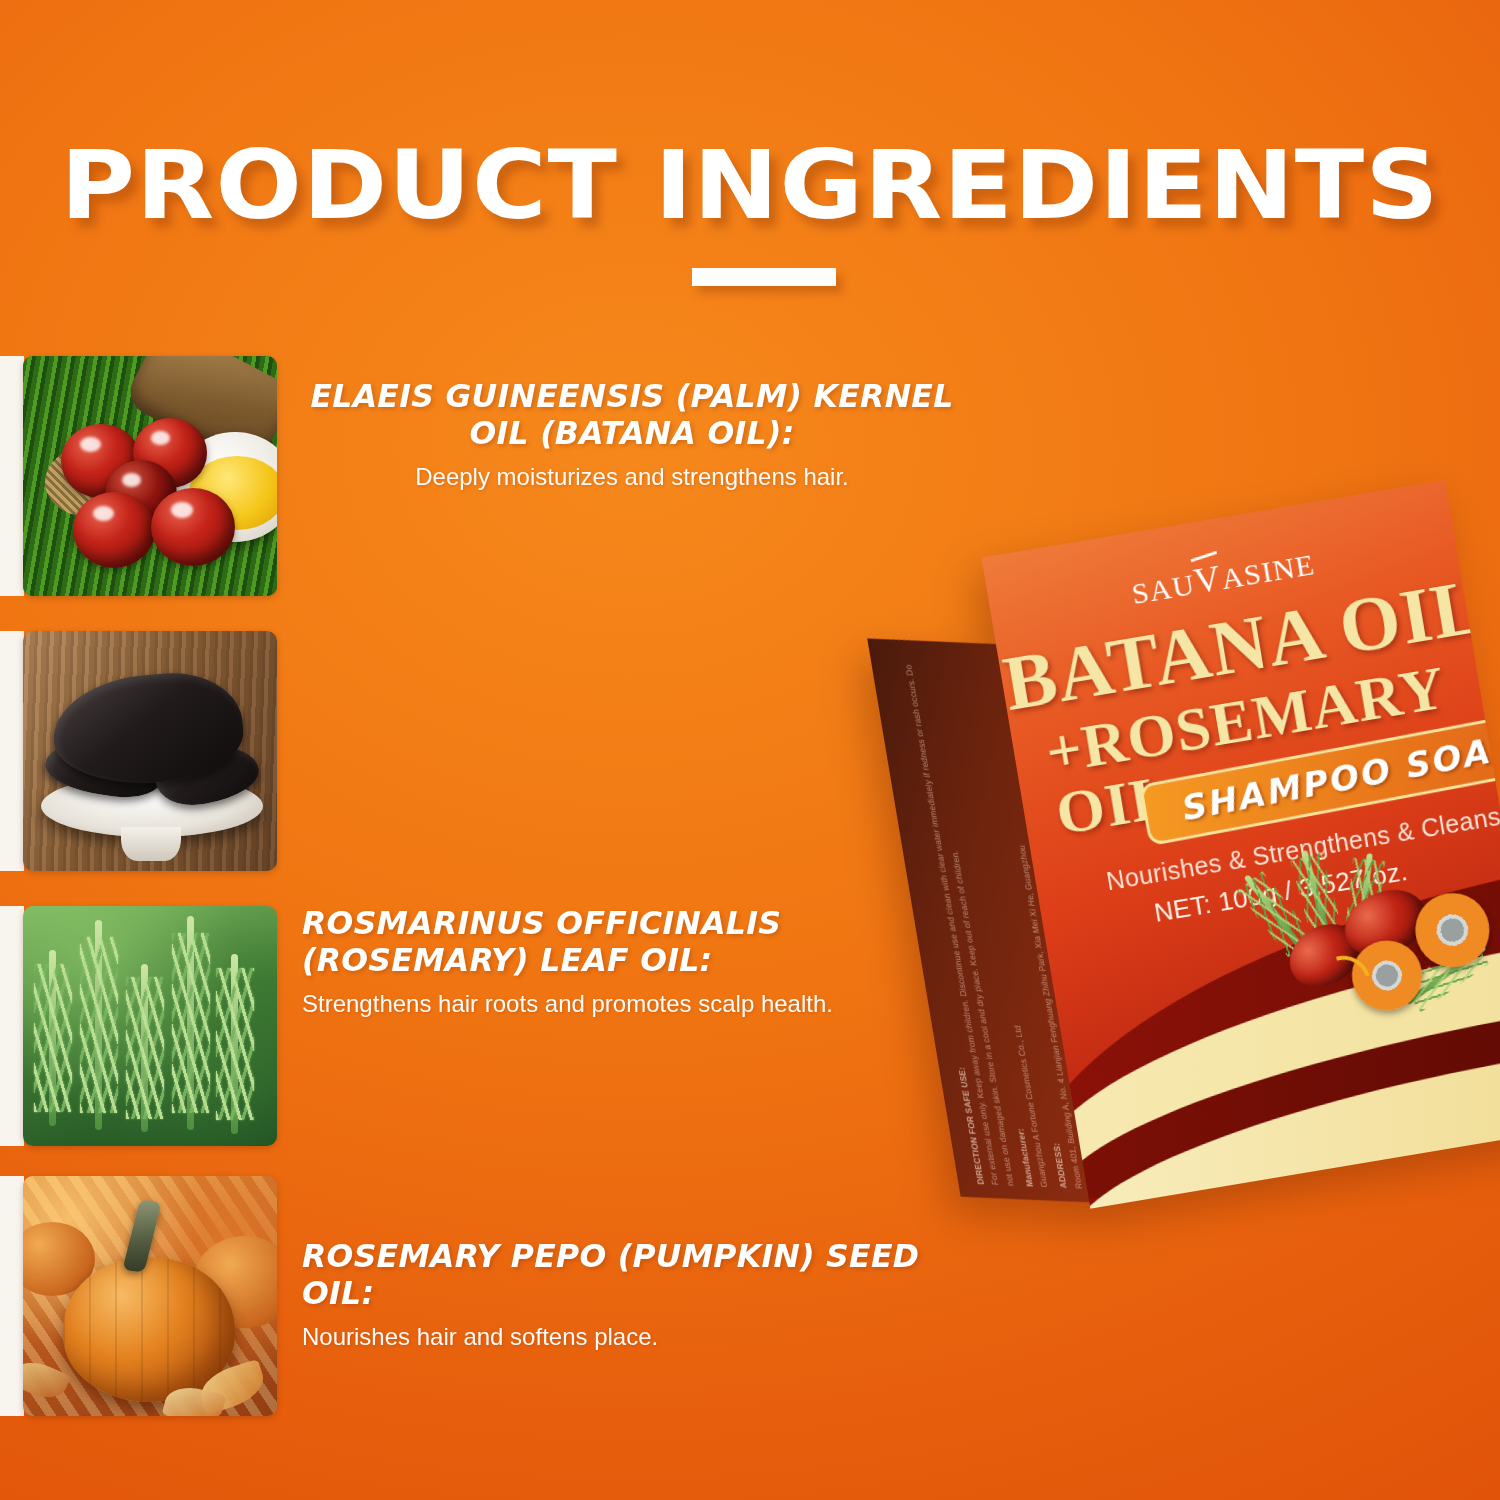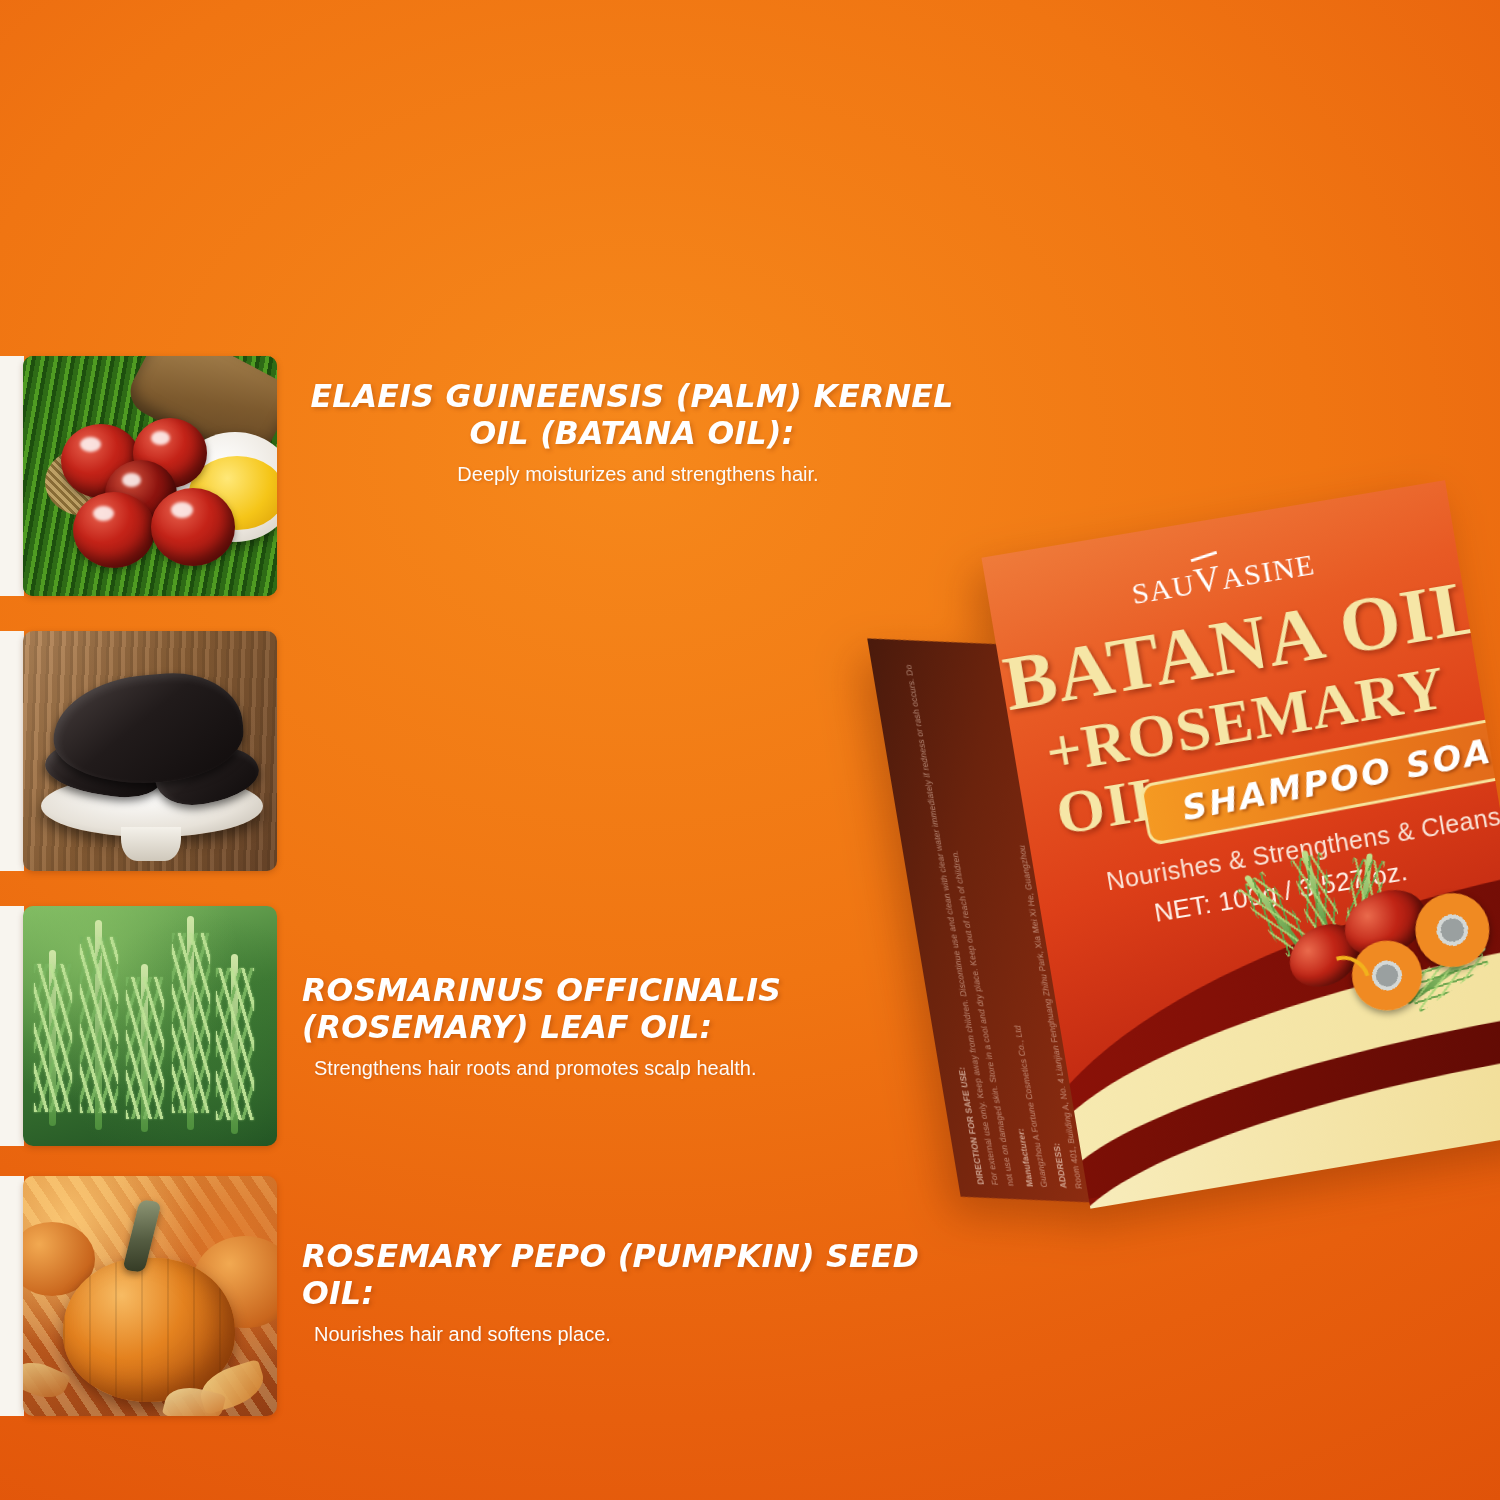--- a/index.html
+++ b/index.html
@@ -213,24 +213,23 @@
     font-weight:bold; font-style:italic;
     font-size:31.5px; line-height:1.17;
     letter-spacing:0.3px;
     color:#ffffff;
     text-shadow:2px 2px 4px rgba(130,45,0,0.30);
   }
   .ing-desc {
     margin-top:9px;
     font-family:"Liberation Sans", sans-serif;
     font-weight:normal;
-    font-size:20px; line-height:1.33;
+    font-size:24px; line-height:1.33;
     color:#fdfcfa;
     text-shadow:1px 1px 3px rgba(130,45,0,0.25);
-    margin-left:12px;
   }
 
   
   #product {
     position:absolute;
     left:880px; top:565px;
     width:700px; height:720px;
     transform:rotate(-9.5deg);
     transform-origin:10% 20%;
     filter:drop-shadow(-12px 16px 22px rgba(110,35,0,0.38));
@@ -365,20 +364,24 @@
     border:4px solid #f2b21c;
     border-color:#f2b21c transparent transparent transparent;
     border-radius:50%;
   }
 </style>
 </head>
 <body>
 
 <div id="canvas">
 
+  <div id="title-block">
+    <div id="page-title">PRODUCT INGREDIENTS</div>
+    <div id="title-rule"></div>
+  </div>
 
   <div class="cream-strip" style="top:356px;height:240px;"></div>
   <div class="cream-strip" style="top:631px;height:240px;"></div>
   <div class="cream-strip" style="top:906px;height:240px;"></div>
   <div class="cream-strip" style="top:1176px;height:240px;"></div>
 
   <div class="thumb" style="top:356px;">
     <div class="scene palm-bg">
       <div class="palm-stem"></div>
       <div class="palm-bowl"></div>
@@ -425,21 +428,21 @@
   </div>
 
   <div class="ing-text" style="top:378px;text-align:center;">
     <div class="ing-heading">ELAEIS GUINEENSIS (PALM) KERNEL OIL (BATANA OIL):</div>
     <div class="ing-desc">Deeply moisturizes and strengthens hair.</div>
   </div>
 
   <div class="ing-text" style="top:658px;">
   </div>
 
-  <div class="ing-text" style="top:972px;">
+  <div class="ing-text" style="top:905px;">
     <div class="ing-heading">ROSMARINUS OFFICINALIS (ROSEMARY) LEAF OIL:</div>
     <div class="ing-desc">Strengthens hair roots and promotes scalp health.</div>
   </div>
 
   <div class="ing-text" style="top:1238px;">
     <div class="ing-heading">ROSEMARY PEPO (PUMPKIN) SEED OIL:</div>
     <div class="ing-desc">Nourishes hair and softens place.</div>
   </div>
 
   <div id="product">

